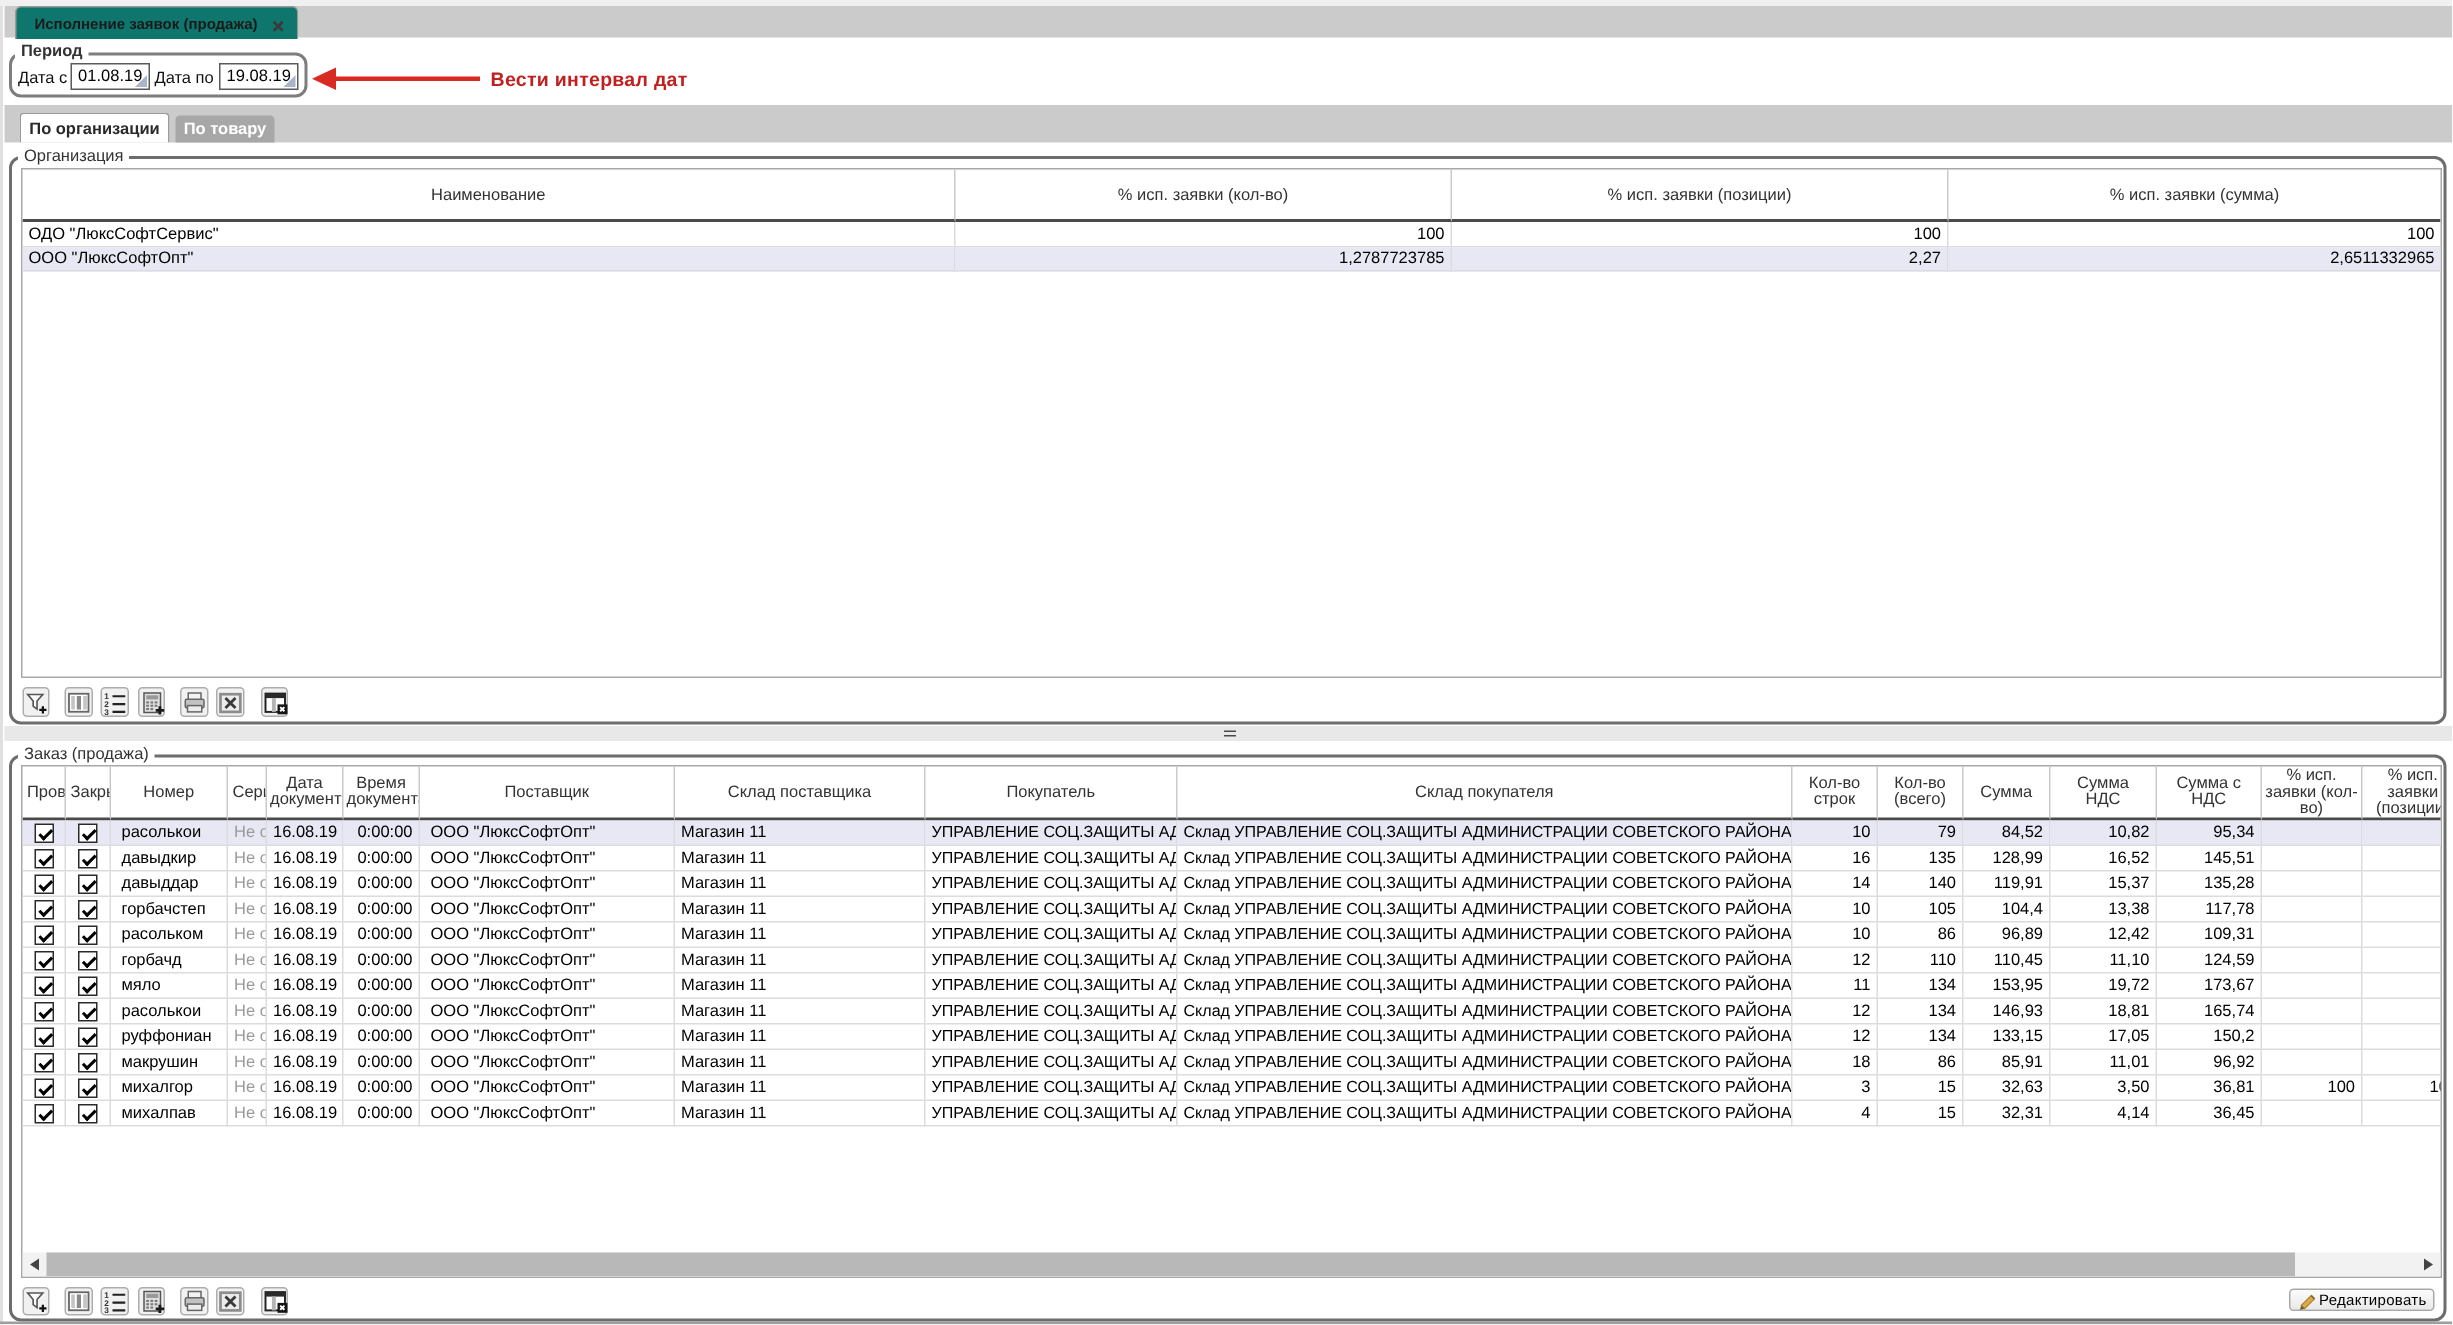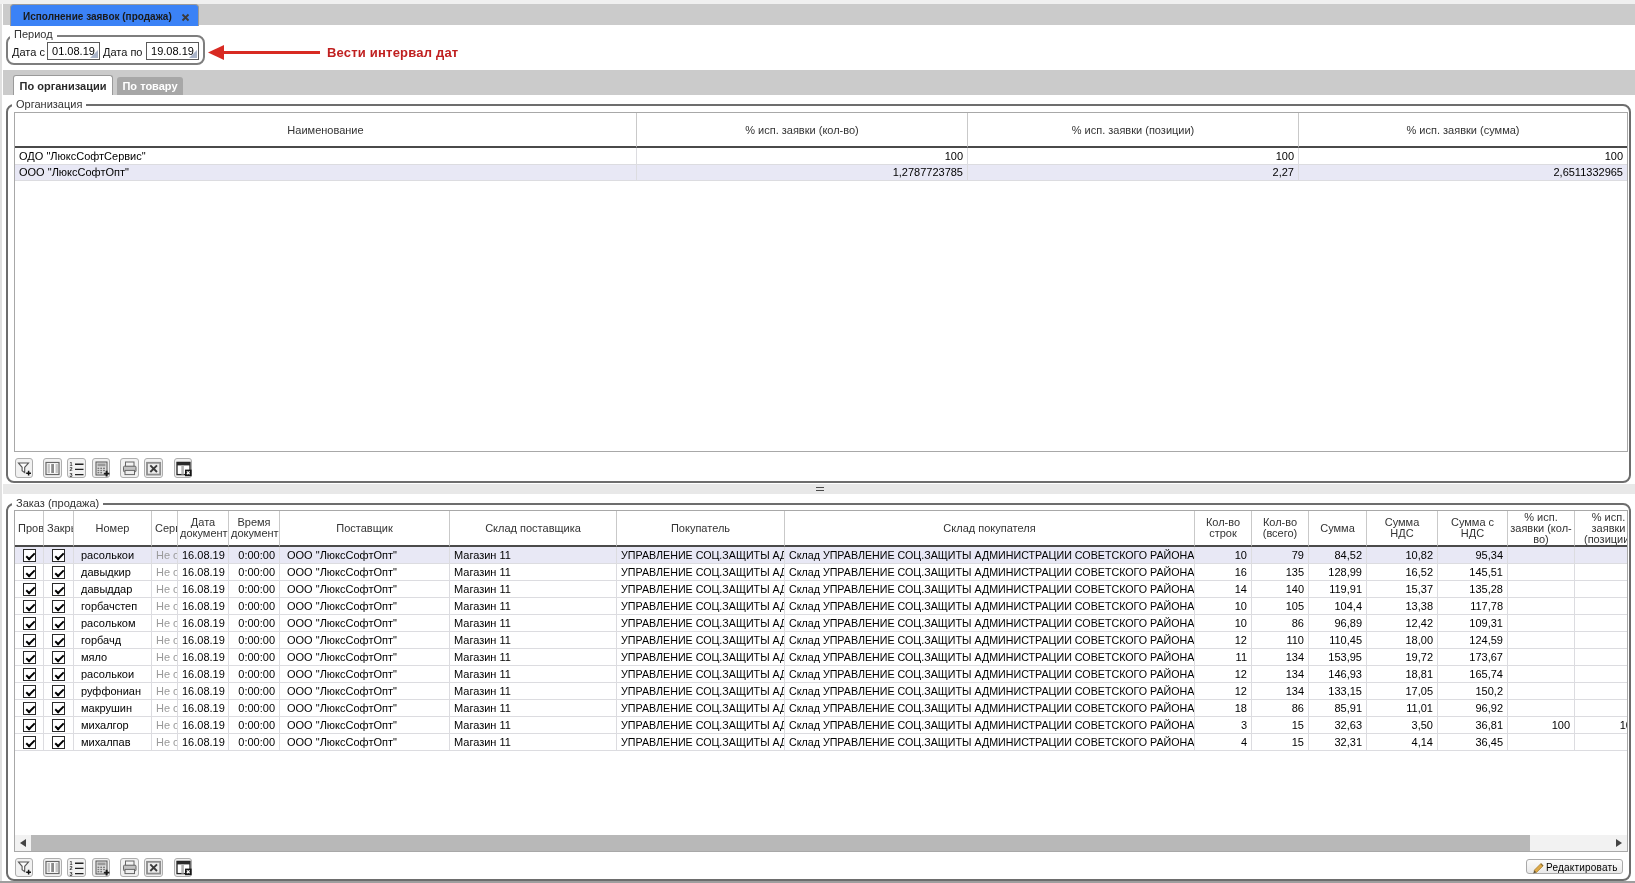--- a/index.html
+++ b/index.html
@@ -4,26 +4,26 @@
 <style>
 * { box-sizing: border-box; margin:0; padding:0; }
 html,body { width:1635px; height:883px; background:#fff; }
 body { font-family:"Liberation Sans",sans-serif; font-size:11px; color:#000; }
 #page { position:relative; width:1635px; height:883px; overflow:hidden; background:#fff; }
 .abs { position:absolute; }
 
 .edgeL { left:0; top:0; width:2px; height:883px; background:#e0e0e0; }
 .strip1 { left:3px; top:4px; width:1632px; height:21px; background:#cbcbcb; }
 .strip0 { left:0; top:0; width:1635px; height:4px; background:#f0f0f0; }
-.tab1 { left:10px; top:4px; width:189px; height:22px; background:#3b82f6; border:1px solid #9a9a9a; border-bottom:none; border-radius:4px 4px 0 0; }
+.tab1 { left:10px; top:4px; width:189px; height:22px; background:#0f766e; border:1px solid #9a9a9a; border-bottom:none; border-radius:4px 4px 0 0; }
 .tab1 span.t { position:absolute; left:12px; top:6px; font-size:10px; font-weight:bold; color:#1a1a1a; letter-spacing:0px; }
 
 .pbox { left:6px; top:35px; width:199px; height:30px; border:2px solid #7e7e7e; border-radius:8px; }
 .flabel { background:#fff; padding:0 4px; color:#333; font-size:11px; height:13px; line-height:13px; }
-.plabel { left:10px; top:28px; }
+.plabel { left:10px; top:28px;font-weight:bold; }
 .dlabel { font-size:11px; color:#111; }
 .dinput { position:absolute; width:53px; height:18px; border:1px solid #5a5a5a; background:#fff; text-align:center; line-height:16px; font-size:11px; overflow:hidden; }
 .dtri { position:absolute; right:1px; bottom:1px; width:0; height:0; border-left:8px solid transparent; border-bottom:8px solid #aab4c8; }
 .redtext { left:327px; top:45px; font-size:13px; font-weight:bold; color:#c02020; letter-spacing:0.2px; }
 
 .strip2 { left:3px; top:70px; width:1632px; height:25px; background:#cbcbcb; }
 .tabA { left:13px; top:75px; width:100px; height:20px; background:#fff; border:1px solid #9a9a9a; border-bottom:none; border-radius:3px 3px 0 0; text-align:center; line-height:20px; font-weight:bold; color:#2a2a2a; font-size:11px; }
 .tabB { left:117px; top:77px; width:66px; height:18px; background:#a7a7a7; border-radius:3px 3px 0 0; text-align:center; line-height:18px; font-weight:bold; color:#fff; font-size:11px; }
 
 .fs { border:2px solid #6d6d6d; border-radius:8px; }
@@ -364,21 +364,21 @@
         <td class="gray">Не опр</td>
         <td class="num">16.08.19</td>
         <td class="num">0:00:00</td>
         <td style="padding-left:7px;">ООО "ЛюксСофтОпт"</td>
         <td>Магазин 11</td>
         <td style="font-size:10.7px;">УПРАВЛЕНИЕ СОЦ.ЗАЩИТЫ АДМИНИСТРАЦИИ СОВЕТСКОГО РАЙОНА</td>
         <td style="font-size:10.7px;">Склад УПРАВЛЕНИЕ СОЦ.ЗАЩИТЫ АДМИНИСТРАЦИИ СОВЕТСКОГО РАЙОНА</td>
         <td class="num">12</td>
         <td class="num">110</td>
         <td class="num">110,45</td>
-        <td class="num">18,00</td>
+        <td class="num">11,10</td>
         <td class="num">124,59</td>
         <td class="num"></td>
         <td class="num" style="border-right:none;"></td>
       </tr>
       <tr style="height:17px;">
         <td class="ctr" style="padding:0;"><span class="cb"></span></td>
         <td class="ctr" style="padding:0;"><span class="cb"></span></td>
         <td style="padding-left:7px;">мяло</td>
         <td class="gray">Не опр</td>
         <td class="num">16.08.19</td>

